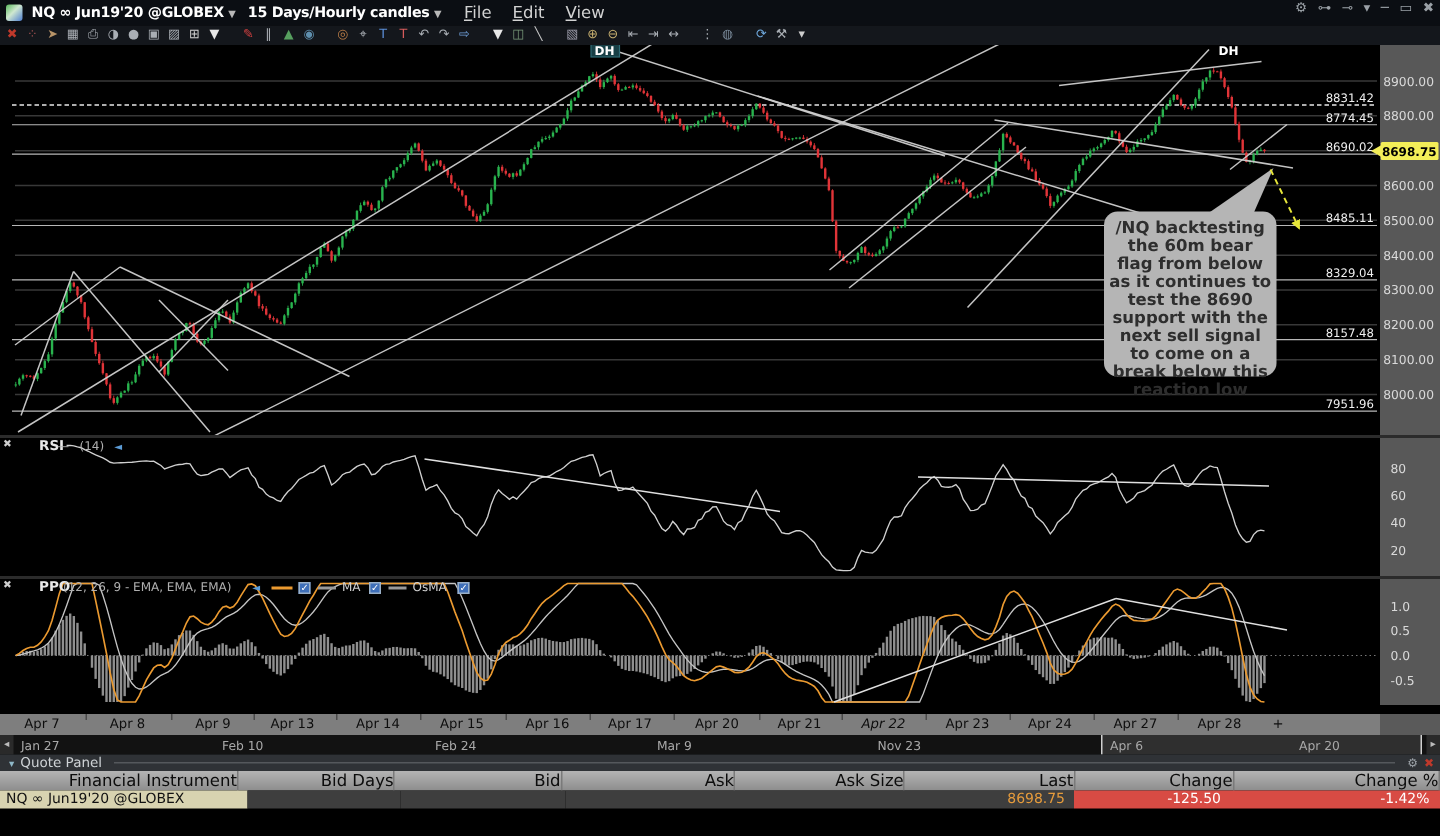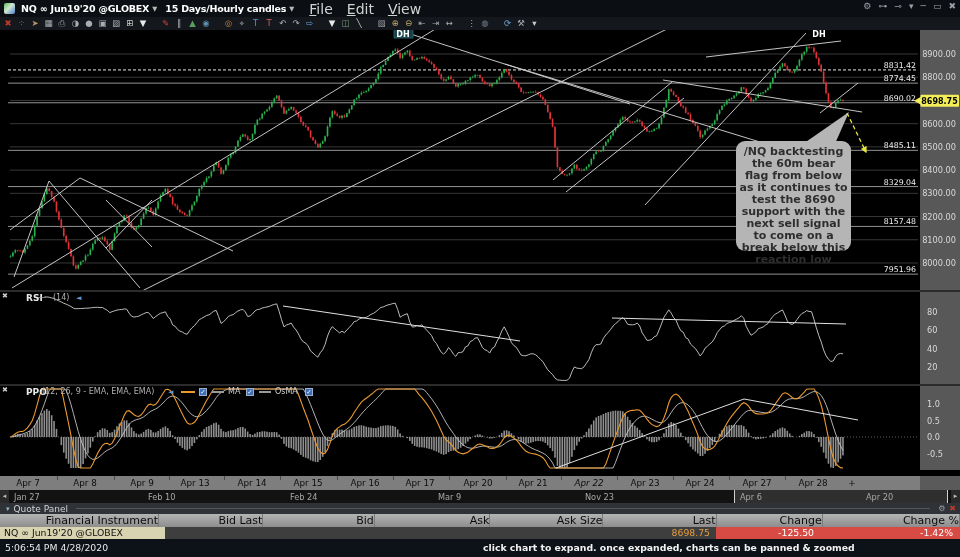--- a/index.html
+++ b/index.html
@@ -6,21 +6,21 @@
   *{box-sizing:border-box;}
   #app{position:relative;width:960px;height:557px;background:#000;overflow:hidden;
        font-family:"DejaVu Sans",sans-serif;-webkit-font-smoothing:antialiased;}
   .abs{position:absolute;}
   
   #titlebar{left:0;top:0;width:960px;height:17px;background:#0b0e13;display:flex;align-items:center;}
   #appicon{width:11px;height:11px;margin:0 6px 0 4px;border-radius:2px;
            background:linear-gradient(135deg,#59b85c 0%,#cfe8d0 45%,#4f7fd0 100%);}
   .tsym{color:#fff;font-size:9.5px;font-weight:bold;letter-spacing:-0.2px;}
   .caret{color:#b8b8b8;font-size:6.5px;margin:0 8px 0 3px;}
-  .menu-item{color:#d2d2d2;font-size:14px;margin:0 7px;cursor:default;}
+  .menu-item{color:#d2d2d2;font-size:11px;margin:0 7px;cursor:default;}
   .menu-item::first-letter{text-decoration:underline;}
   #watermark{position:absolute;left:480px;top:0;transform:translateX(-50%);color:#fff;
              font-size:12.5px;font-weight:bold;font-variant:small-caps;letter-spacing:0.2px;white-space:nowrap;}
   #winicons{position:absolute;right:4px;top:1px;display:flex;gap:7px;color:#9aa0a6;font-size:9px;}
   #winicons span{cursor:default;}
   
   #toolbar{left:0;top:17px;width:960px;height:13px;background:#14171c;display:flex;align-items:center;padding-left:3px;}
   .tb-ic{display:inline-block;width:10px;text-align:center;font-size:8.5px;line-height:13px;margin-right:3.5px;cursor:default;}
   .tb-gap{margin-left:9px;}
   
@@ -1330,36 +1330,32 @@
     <span id="qtri">▾</span>
     <span id="qtitle-label">Quote Panel</span>
     <span id="qline"></span>
     <span id="qicons">
       <span style="color:#9aa0a6">⚙</span>
       <span style="color:#c0392b">✖</span>
     </span>
   </div>
   <div id="qhead" class="abs">
       <span class="qh" style="width: 165px;">Financial Instrument</span>
-      <span class="qh" style="width: 102px;">Bid Last</span>
+      <span class="qh" style="width: 102px;">Bid Days</span>
       <span class="qh" style="width: 110px;">Bid</span>
       <span class="qh" style="width: 115px;">Ask</span>
       <span class="qh" style="width: 112px;">Ask Size</span>
       <span class="qh" style="width: 112px;">Last</span>
       <span class="qh" style="width: 104px;">Change</span>
       <span class="qh" style="width: 140px;">Change %</span>
     </div>
   <div id="qrow" class="abs">
       <span class="qc" style="width: 165px; background: rgb(216, 211, 176); color: rgb(17, 17, 17); padding-left: 4px;">NQ ∞ Jun19'20 @GLOBEX</span>
       <span class="qc" style="width: 102px; background: rgb(62, 62, 62);"></span>
       <span class="qc" style="width: 110px; background: rgb(62, 62, 62);"></span>
       <span class="qc" style="width: 115px; background: rgb(62, 62, 62);"></span>
       <span class="qc" style="width: 112px; background: rgb(62, 62, 62);"></span>
       <span class="qc" style="width: 112px; background: rgb(62, 62, 62); color: rgb(229, 155, 60); text-align: right; padding-right: 6px;">8698.75</span>
       <span class="qc" style="width: 104px; background: rgb(216, 75, 68); color: rgb(255, 255, 255); text-align: right; padding-right: 6px;">-125.50</span>
       <span class="qc" style="width: 140px; background: rgb(216, 75, 68); color: rgb(255, 255, 255); text-align: right; padding-right: 7px;">-1.42%</span>
     </div>
 
-  <div id="status" class="abs">
-    <span id="stime">5:06:54 PM 4/28/2020</span>
-    <span id="shint">click chart to expand. once expanded, charts can be panned &amp; zoomed</span>
-  </div>
 </div>
 
 </body></html>

